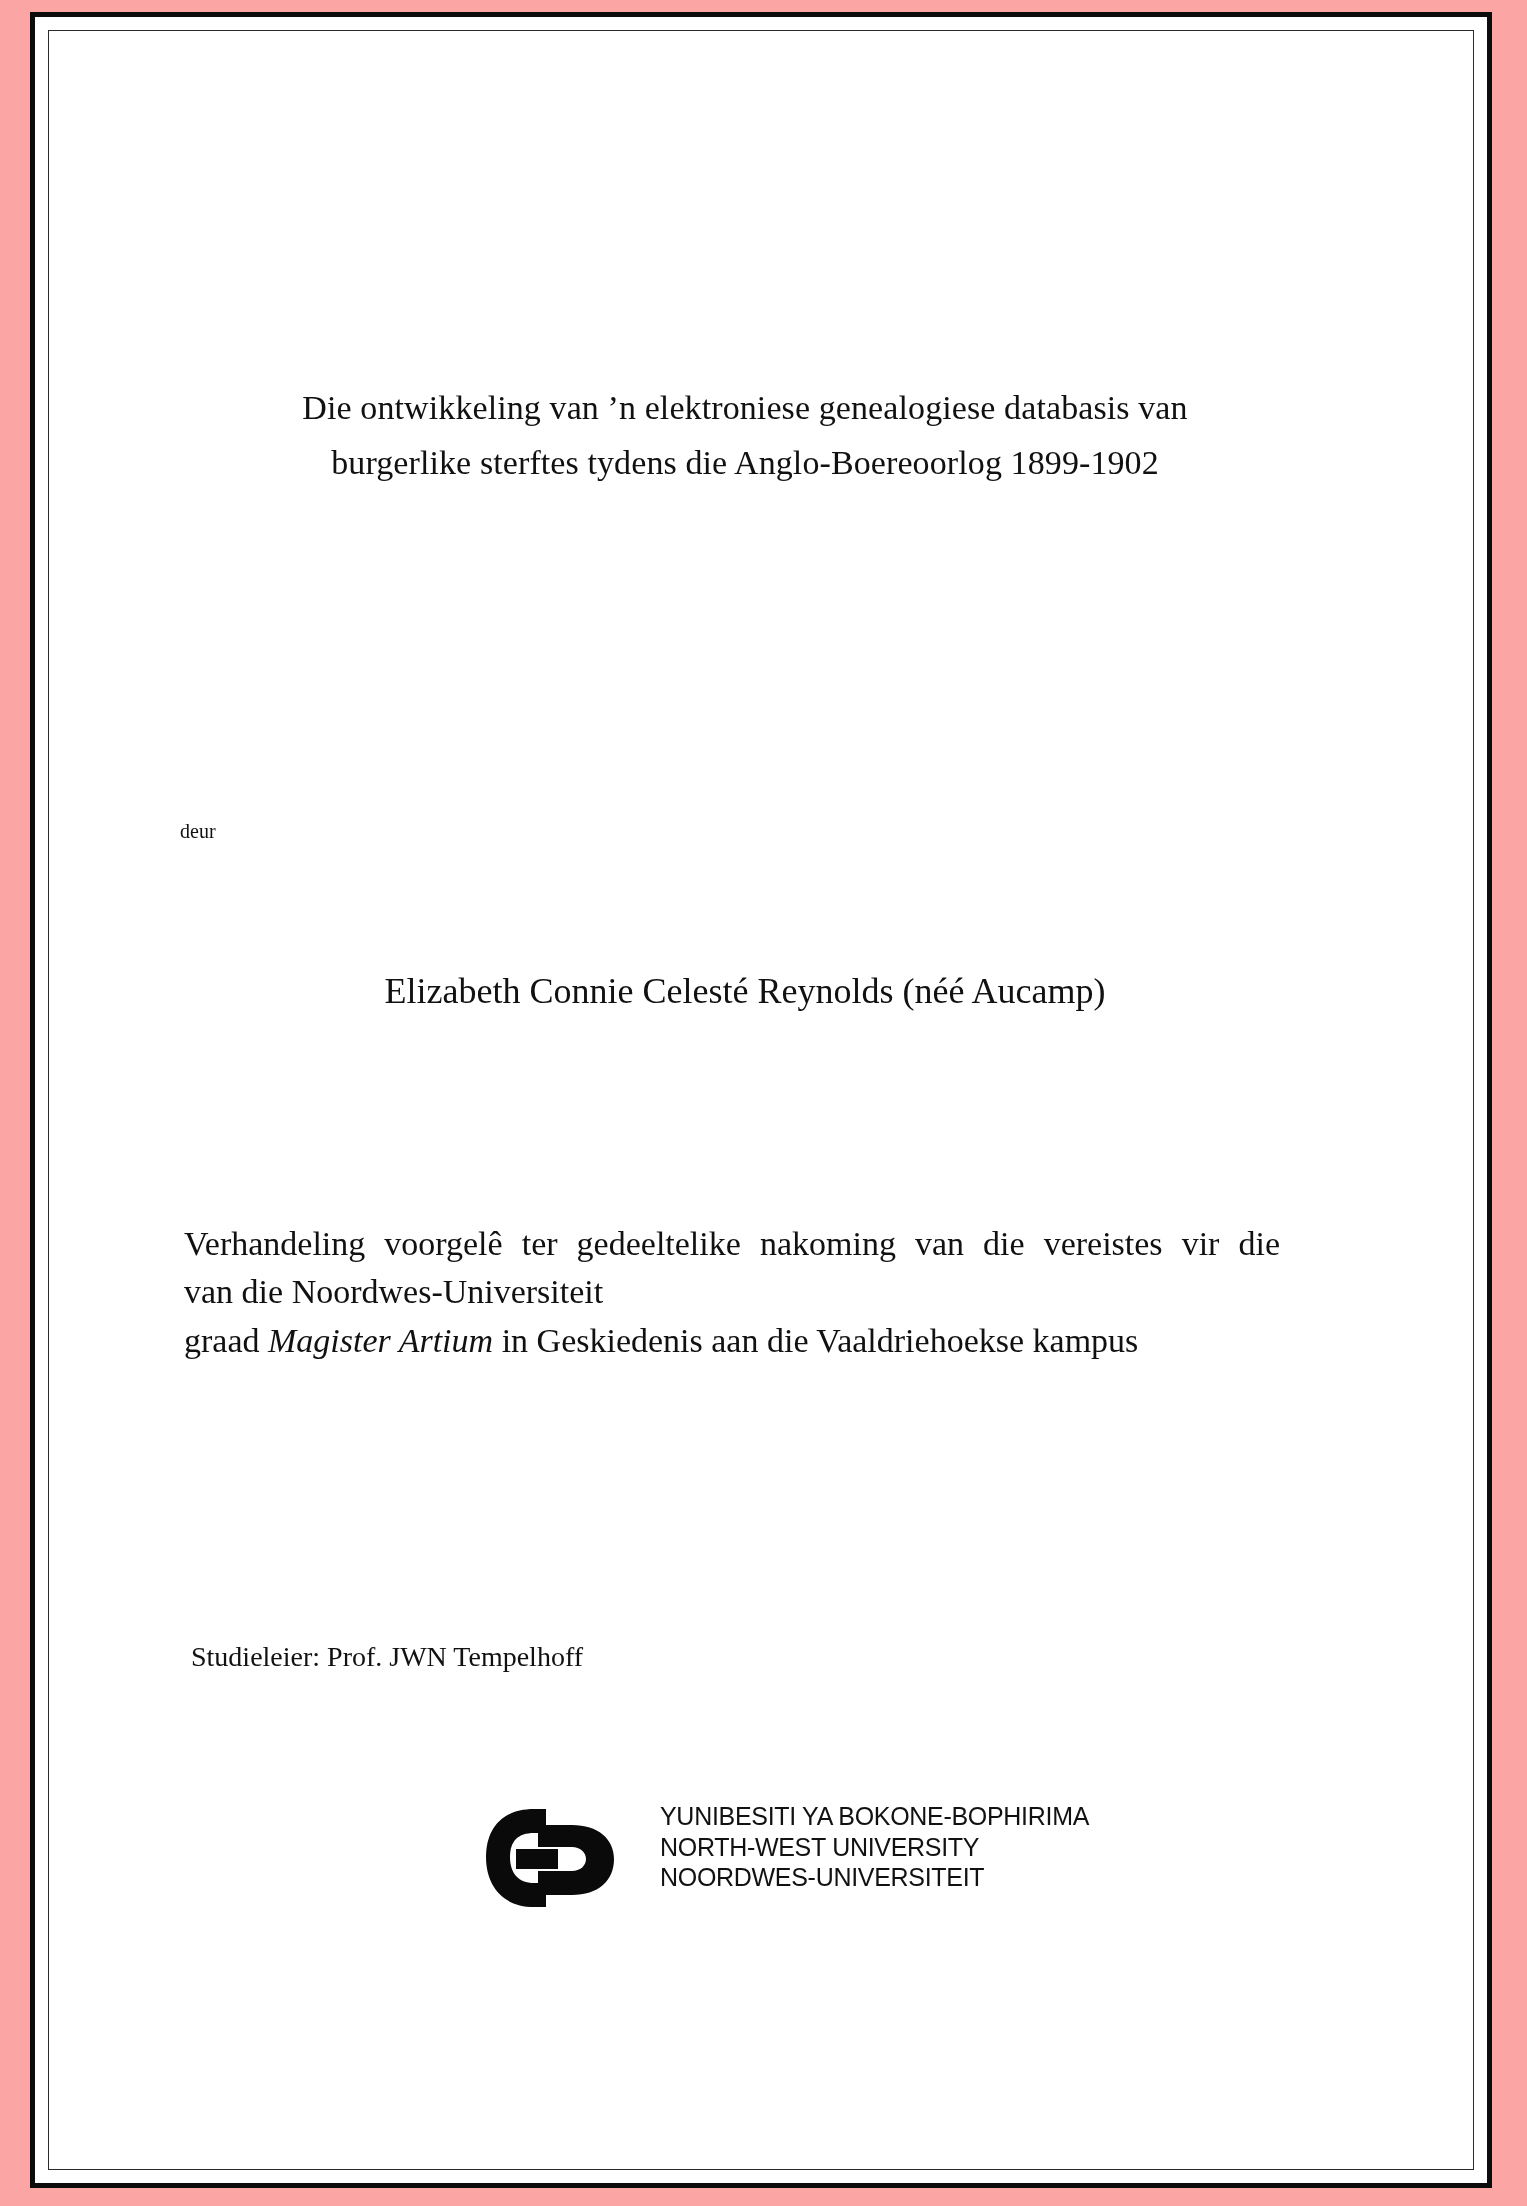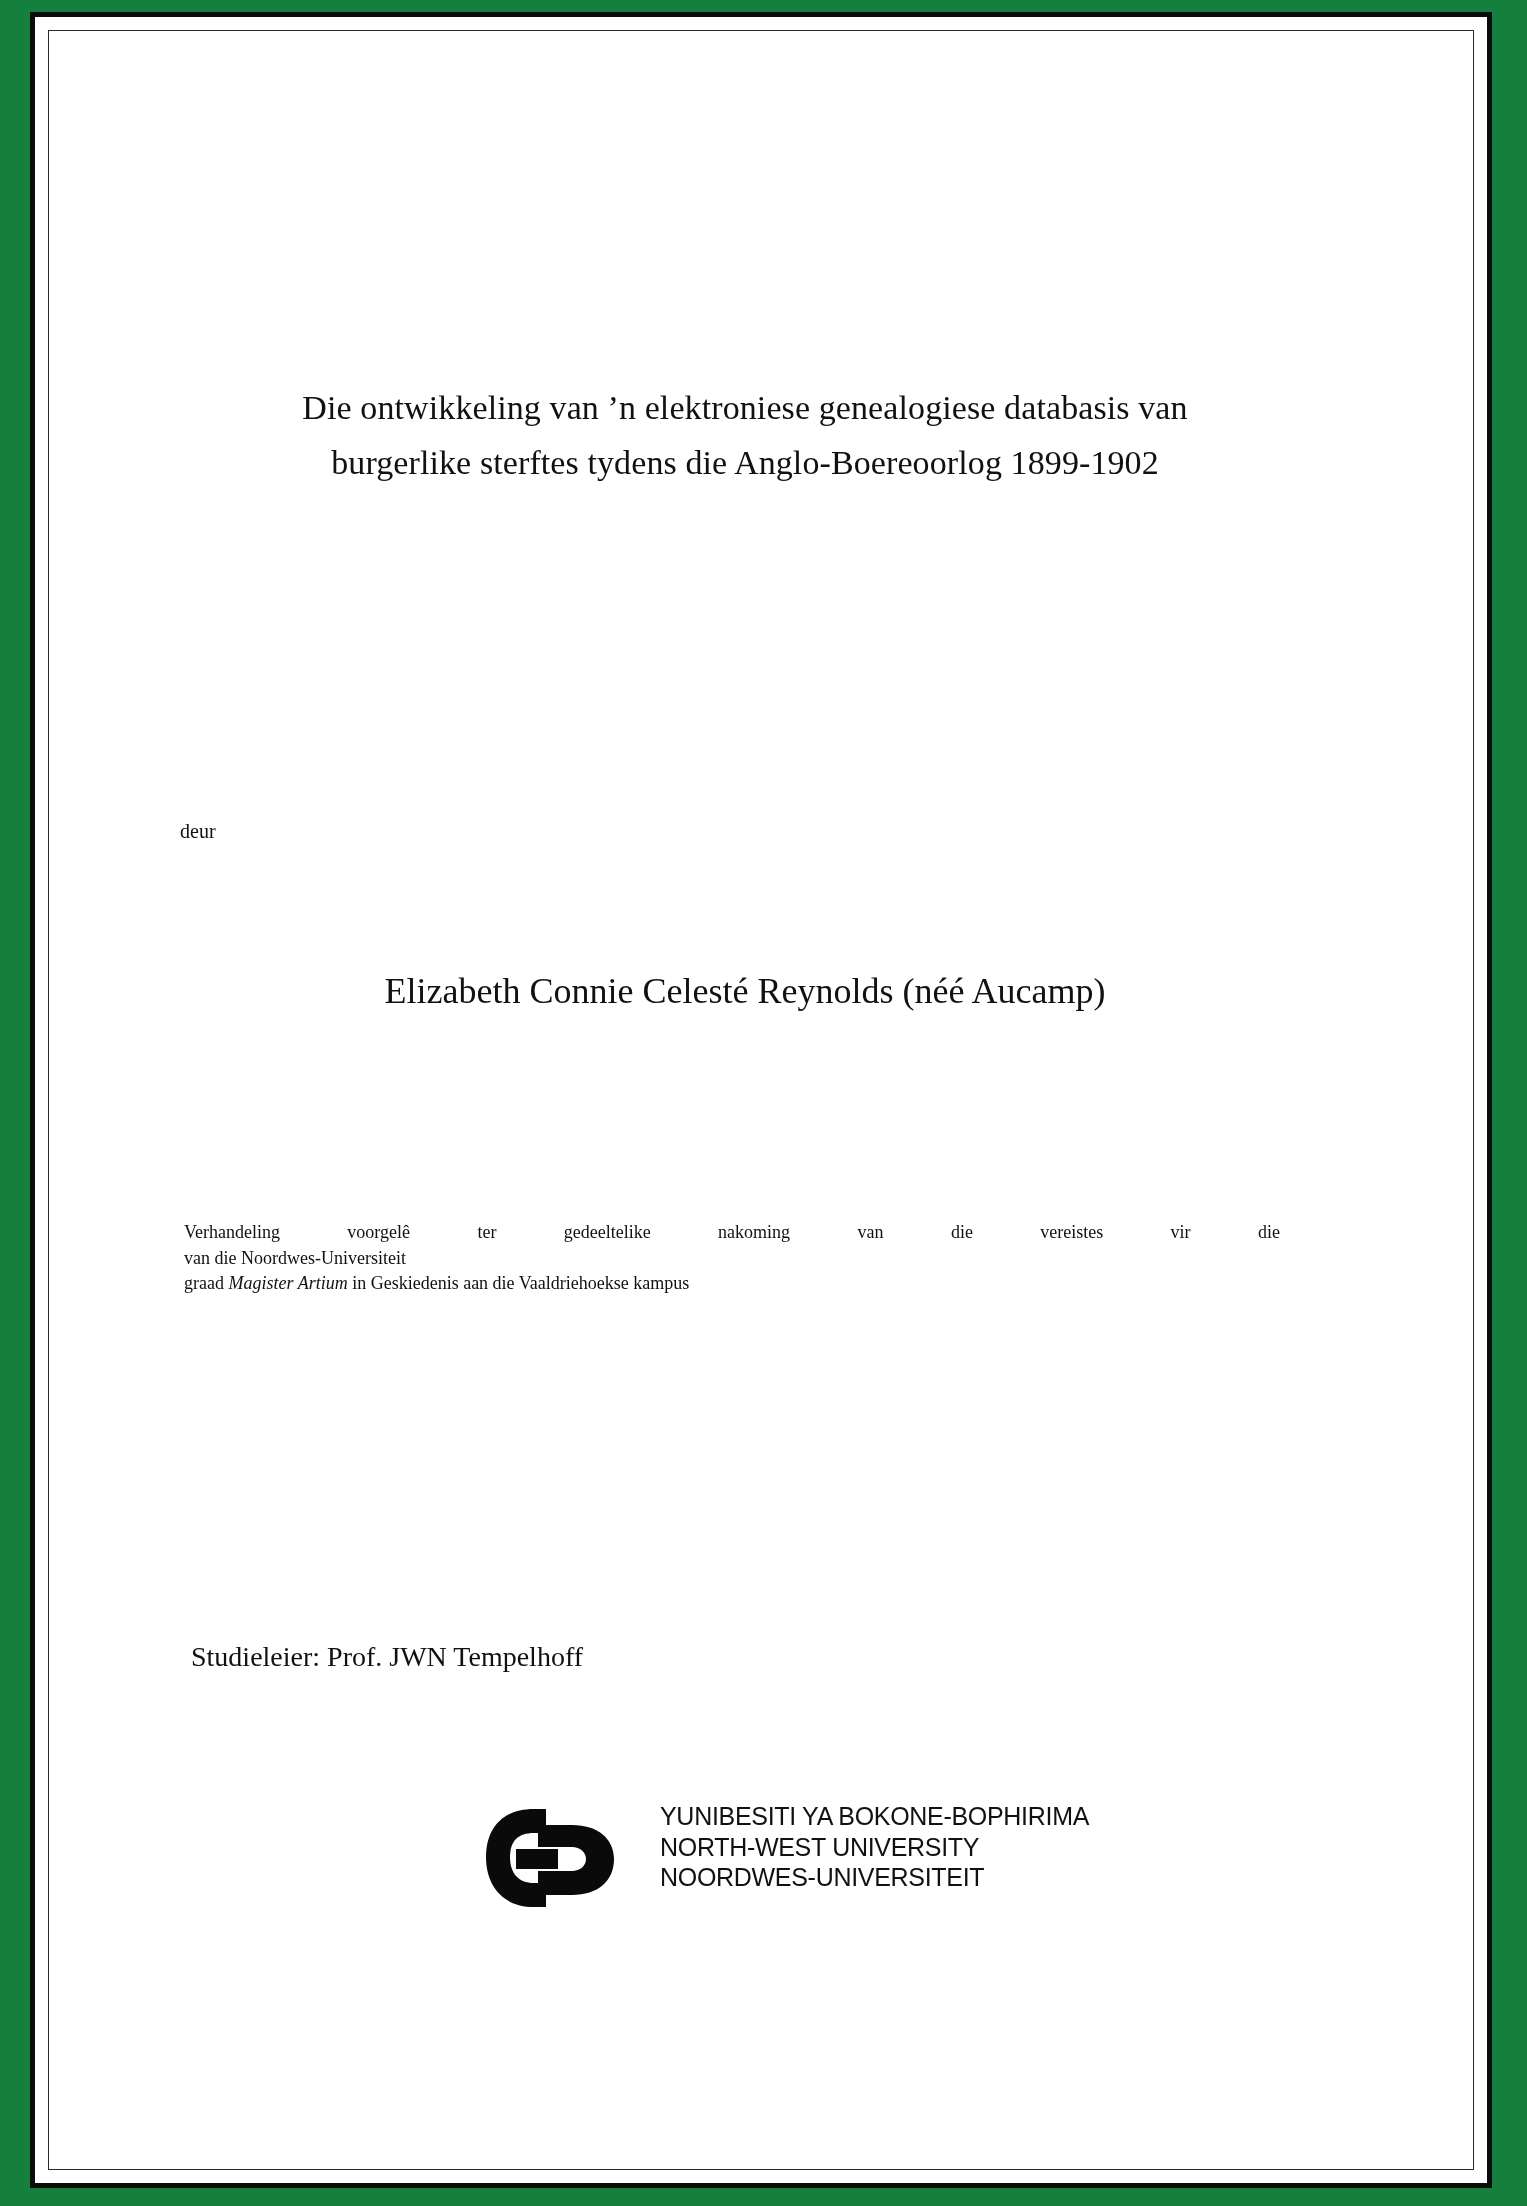--- a/index.html
+++ b/index.html
@@ -16,21 +16,21 @@
     overflow: hidden;
   }
 
   
   .page-scan {
     position: absolute;
     left: 0;
     top: 0;
     width: 1527px;
     height: 2206px;
-    background: #15803d;
+    background: #fca5a5;
   }
 
   
   .scan-border {
     position: absolute;
     left: 30px;
     top: 12px;
     width: 1462px;
     height: 2176px;
     border: 5px solid #0c0c0c;
@@ -85,21 +85,21 @@
     width: 1130px;
     text-align: center;
     font-size: 36px;
   }
 
   .statement {
     position: absolute;
     left: 64px;
     top: 1160px;
     width: 1096px;
-    font-size: 18px;
+    font-size: 34px;
     line-height: 1.42;
   }
   .statement p {
     margin: 0;
   }
   .statement .just {
     text-align: justify;
     text-align-last: justify;
   }
   .statement em {

